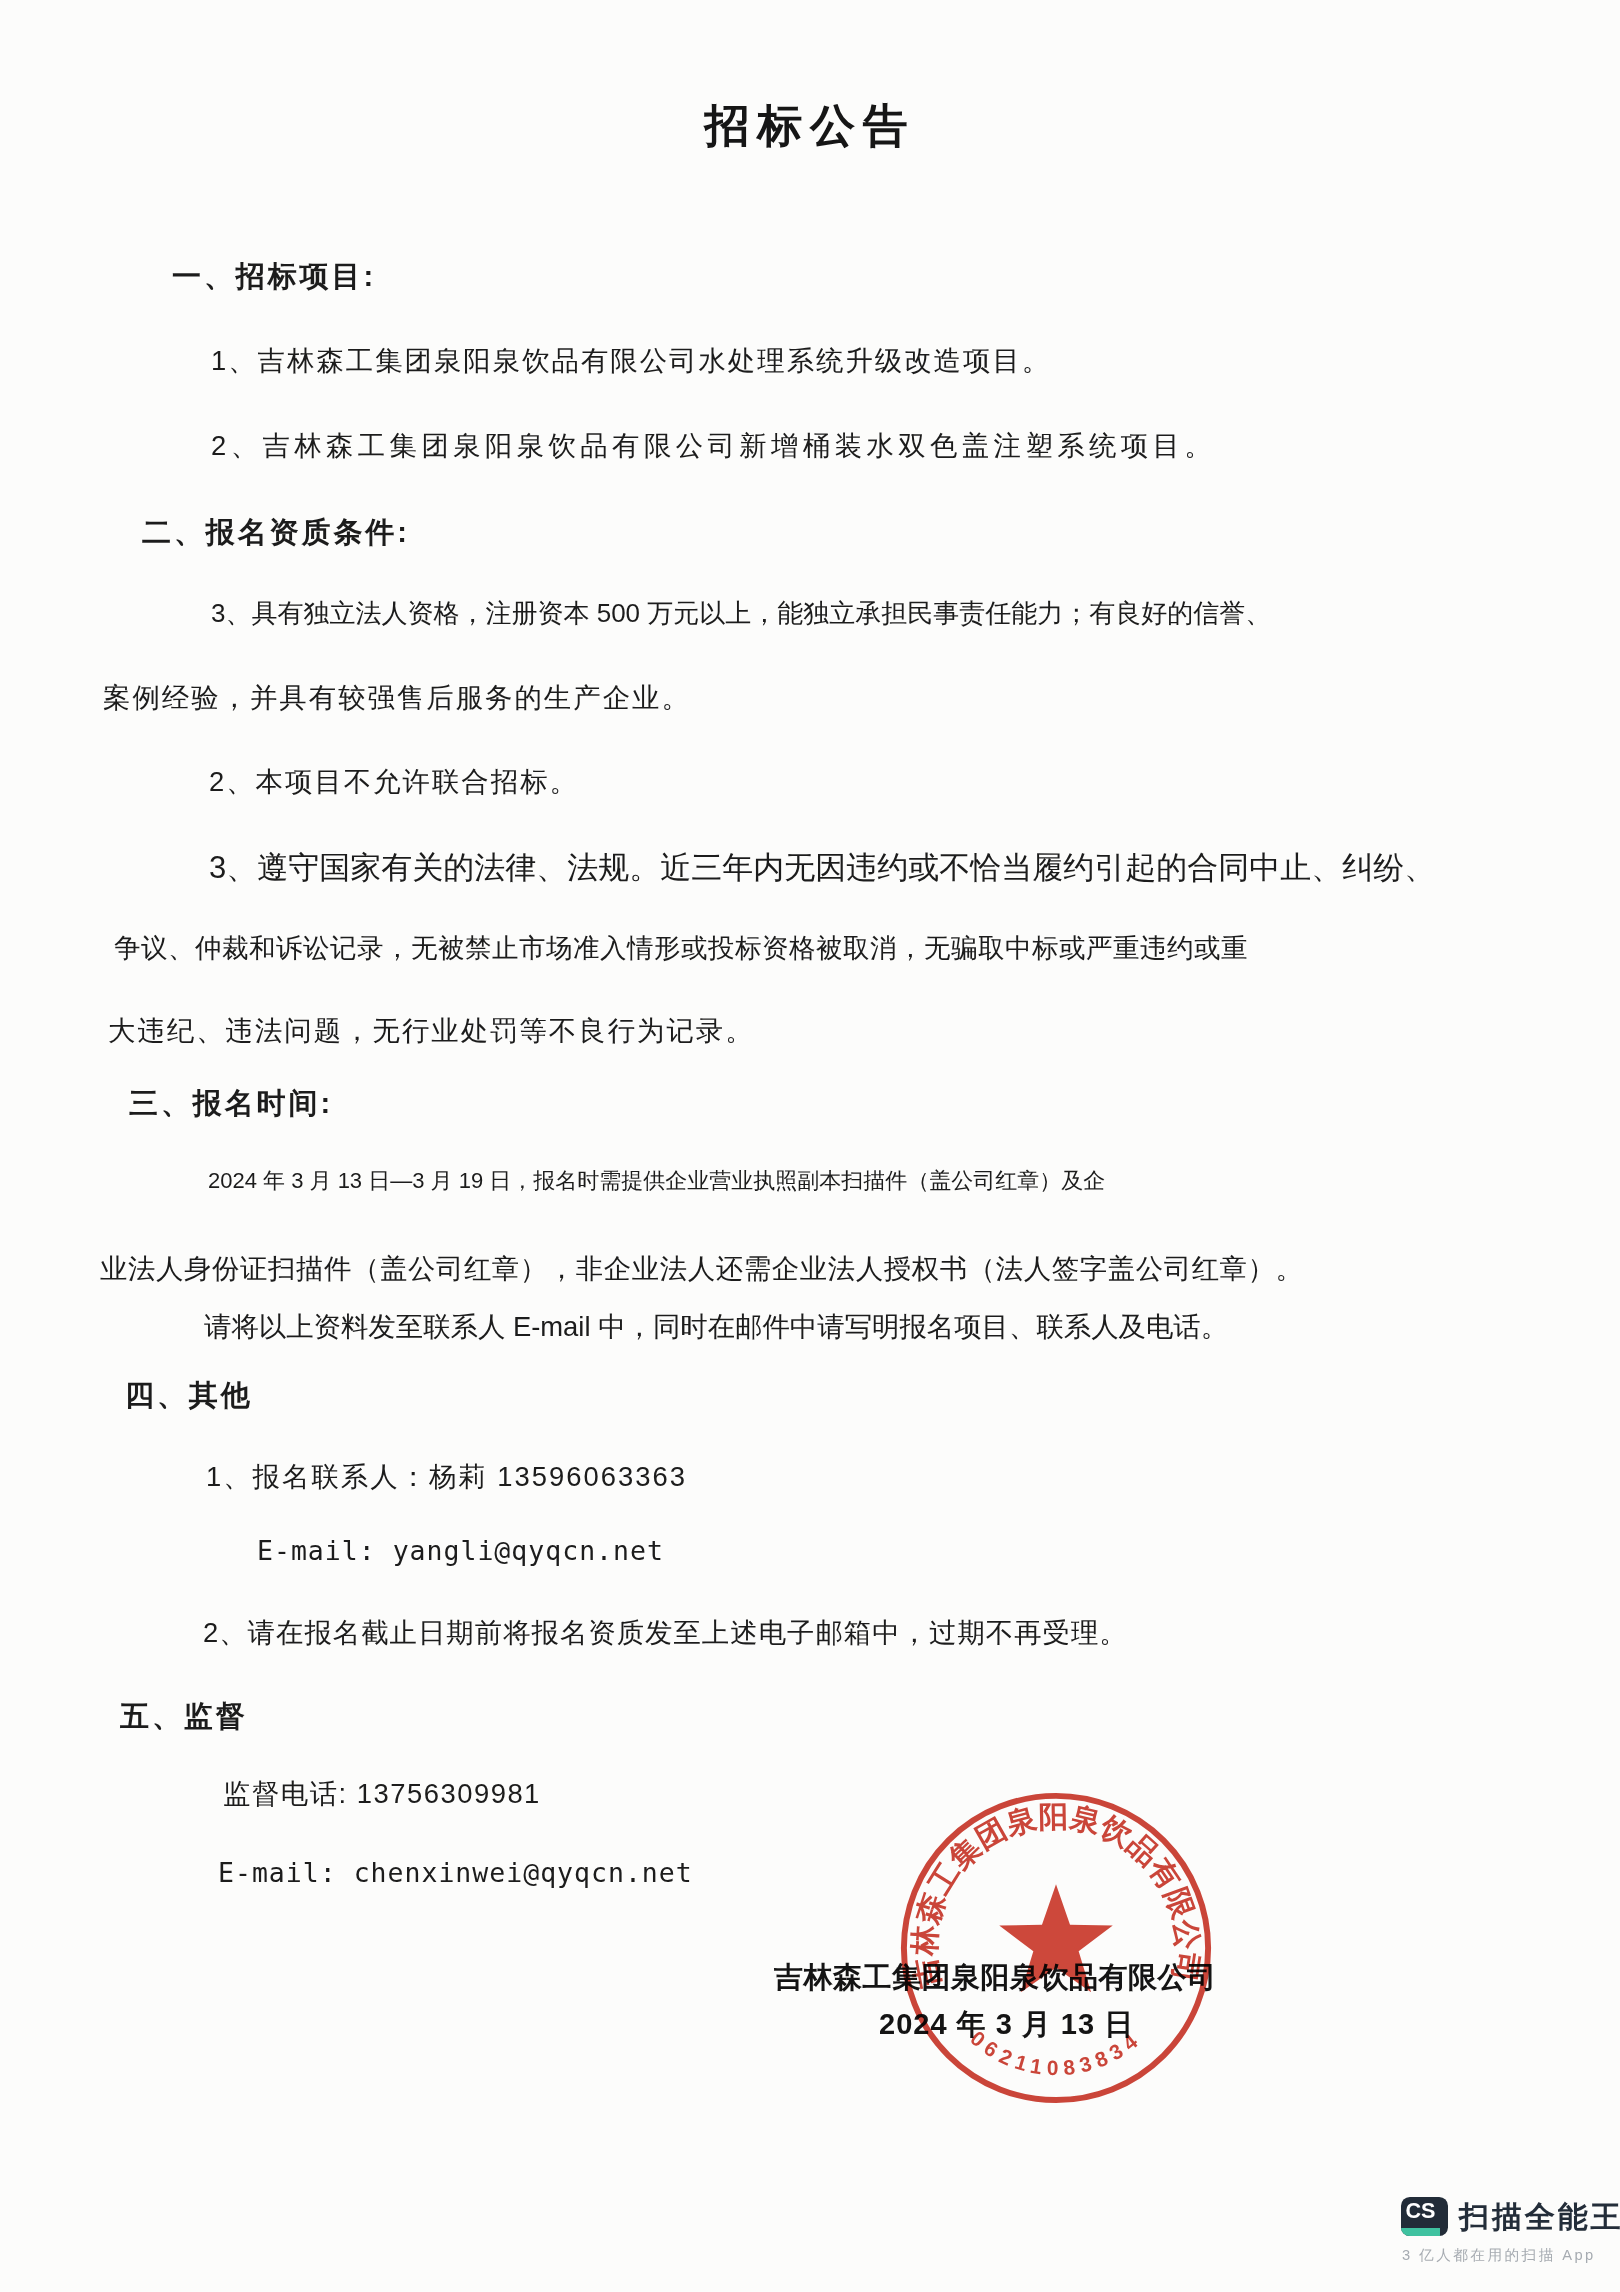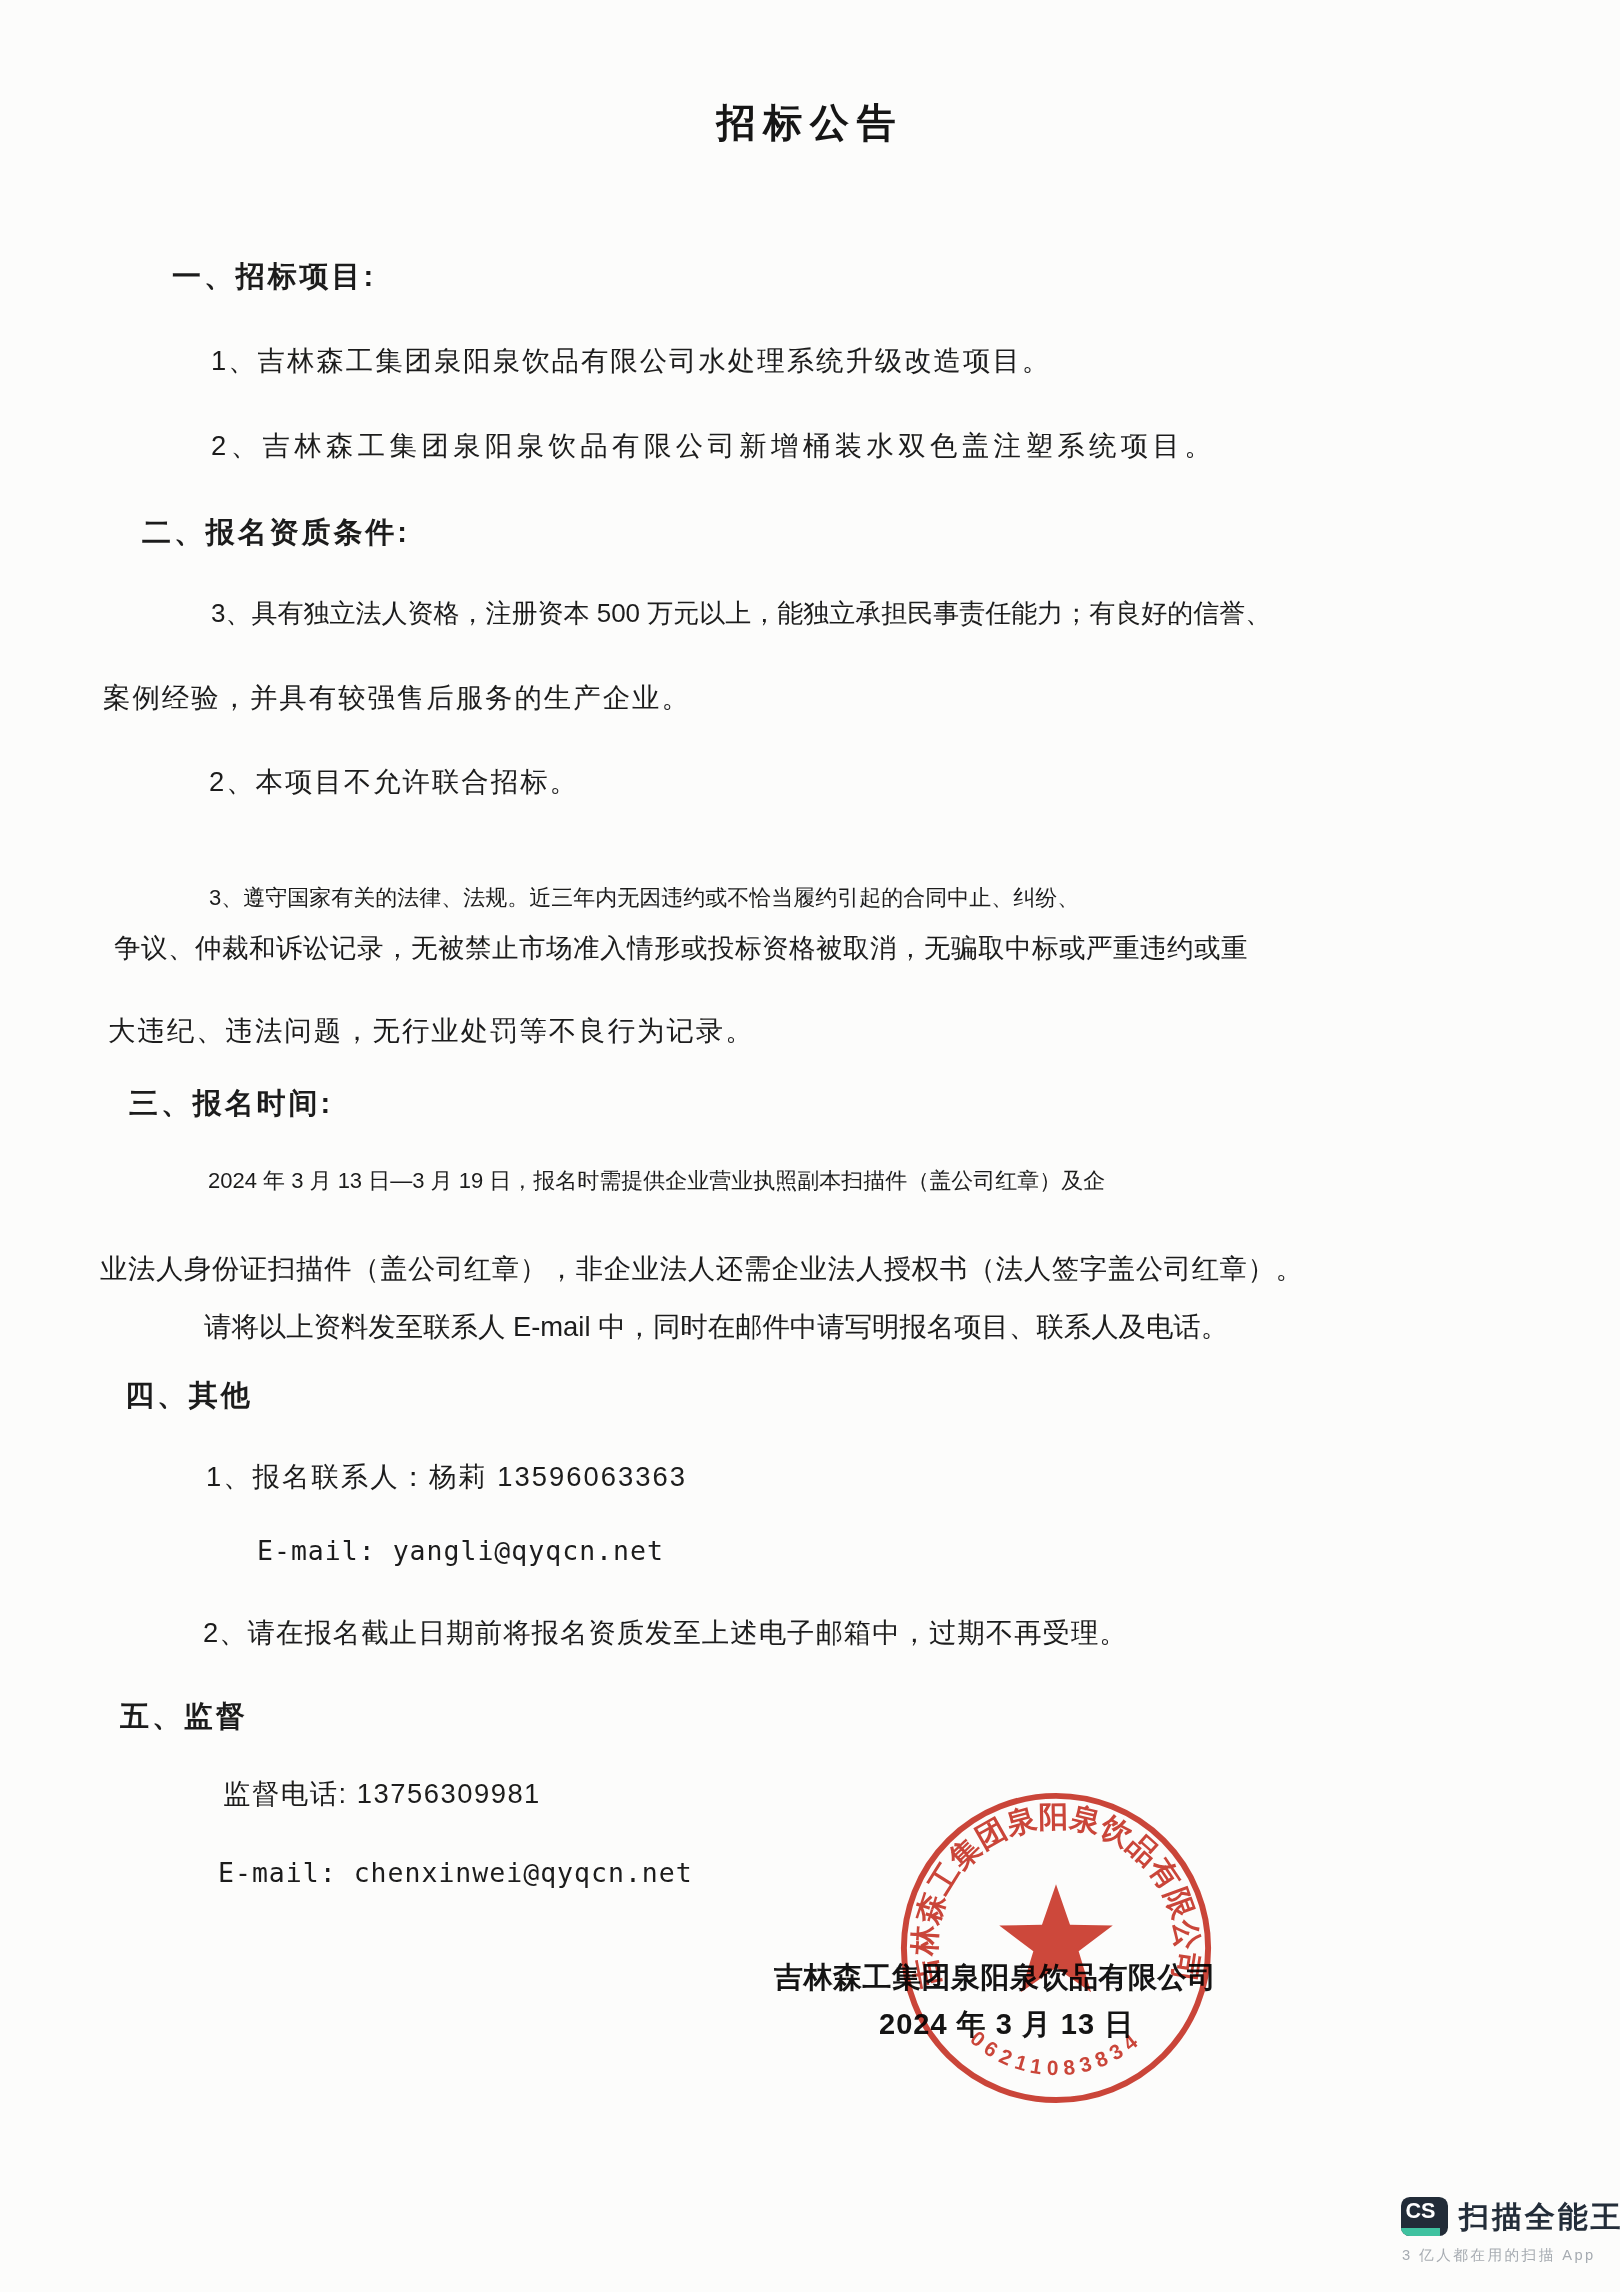--- a/index.html
+++ b/index.html
@@ -7,21 +7,21 @@
     position:relative;
     width:1620px;height:2293px;
     background:#fcfcfb;
     overflow:hidden;
     font-family:"Liberation Sans",sans-serif;
     color:#1b1b1b;
   }
   .doc-title{
     position:absolute;left:0;top:96px;width:1620px;
     text-align:center;
-    font-size:39px;font-weight:700;letter-spacing:7.8px;
+    font-size:45px;font-weight:700;letter-spacing:7.8px;
     color:#161616;
   }
   .doc-line{
     position:absolute;
     font-size:27.4px;font-weight:500;letter-spacing:2px;
     white-space:nowrap;color:#1c1c1c;
   }
   .doc-line.heading{font-size:29px;font-weight:700;letter-spacing:2.9px;}
   .doc-line.mono{font-family:"DejaVu Sans Mono","Liberation Mono",monospace;font-size:26.5px;letter-spacing:1px;font-weight:500;}
   .sig{
@@ -58,21 +58,21 @@
   <div class="doc-title">招标公告</div>
 
   <div id="doc-lines">
       <div class="doc-line heading" style="top: 257px; left: 147px; margin-left: 25px;">一、招标项目:</div>
       <div class="doc-line item" style="top: 343px; left: 211px;">1、吉林森工集团泉阳泉饮品有限公司水处理系统升级改造项目。</div>
       <div class="doc-line item" style="top: 428px; left: 211px; letter-spacing: 4.4px;">2、吉林森工集团泉阳泉饮品有限公司新增桶装水双色盖注塑系统项目。</div>
       <div class="doc-line heading" style="top: 513px; left: 142px;">二、报名资质条件:</div>
       <div class="doc-line item" style="top: 596px; left: 211px; font-size: 26px; letter-spacing: 0px;">3、具有独立法人资格，注册资本 500 万元以上，能独立承担民事责任能力；有良好的信誉、</div>
       <div class="doc-line cont" style="top: 680px; left: 103px;">案例经验，并具有较强售后服务的生产企业。</div>
       <div class="doc-line item" style="top: 764px; left: 209px;">2、本项目不允许联合招标。</div>
-      <div class="doc-line item" style="top: 847px; left: 209px; font-size: 22px; letter-spacing: 0px; margin-top: 36px;">3、遵守国家有关的法律、法规。近三年内无因违约或不恰当履约引起的合同中止、纠纷、</div>
+      <div class="doc-line item" style="top: 847px; left: 209px; font-size: 31px; letter-spacing: 0px;">3、遵守国家有关的法律、法规。近三年内无因违约或不恰当履约引起的合同中止、纠纷、</div>
       <div class="doc-line cont" style="top: 930px; left: 114px; font-size: 26.5px; letter-spacing: 0.5px;">争议、仲裁和诉讼记录，无被禁止市场准入情形或投标资格被取消，无骗取中标或严重违约或重</div>
       <div class="doc-line cont" style="top: 1013px; left: 108px;">大违纪、违法问题，无行业处罚等不良行为记录。</div>
       <div class="doc-line heading" style="top: 1084px; left: 129px; text-align: right;">三、报名时间:</div>
       <div class="doc-line item" style="top: 1166px; left: 208px; font-size: 22px; letter-spacing: 0px;">2024 年 3 月 13 日—3 月 19 日，报名时需提供企业营业执照副本扫描件（盖公司红章）及企</div>
       <div class="doc-line cont" style="top: 1251px; left: 100px; letter-spacing: 0.6px;">业法人身份证扫描件（盖公司红章），非企业法人还需企业法人授权书（法人签字盖公司红章）。</div>
       <div class="doc-line item" style="top: 1309px; left: 204px; letter-spacing: 0px;">请将以上资料发至联系人 E-mail 中，同时在邮件中请写明报名项目、联系人及电话。</div>
       <div class="doc-line heading" style="top: 1376px; left: 125px;">四、其他</div>
       <div class="doc-line item" style="top: 1459px; left: 206px;">1、报名联系人：杨莉 13596063363</div>
       <div class="doc-line mono" style="top: 1535px; left: 257px;">E-mail: yangli@qyqcn.net</div>
       <div class="doc-line item" style="top: 1615px; left: 203px; letter-spacing: 1px;">2、请在报名截止日期前将报名资质发至上述电子邮箱中，过期不再受理。</div>

